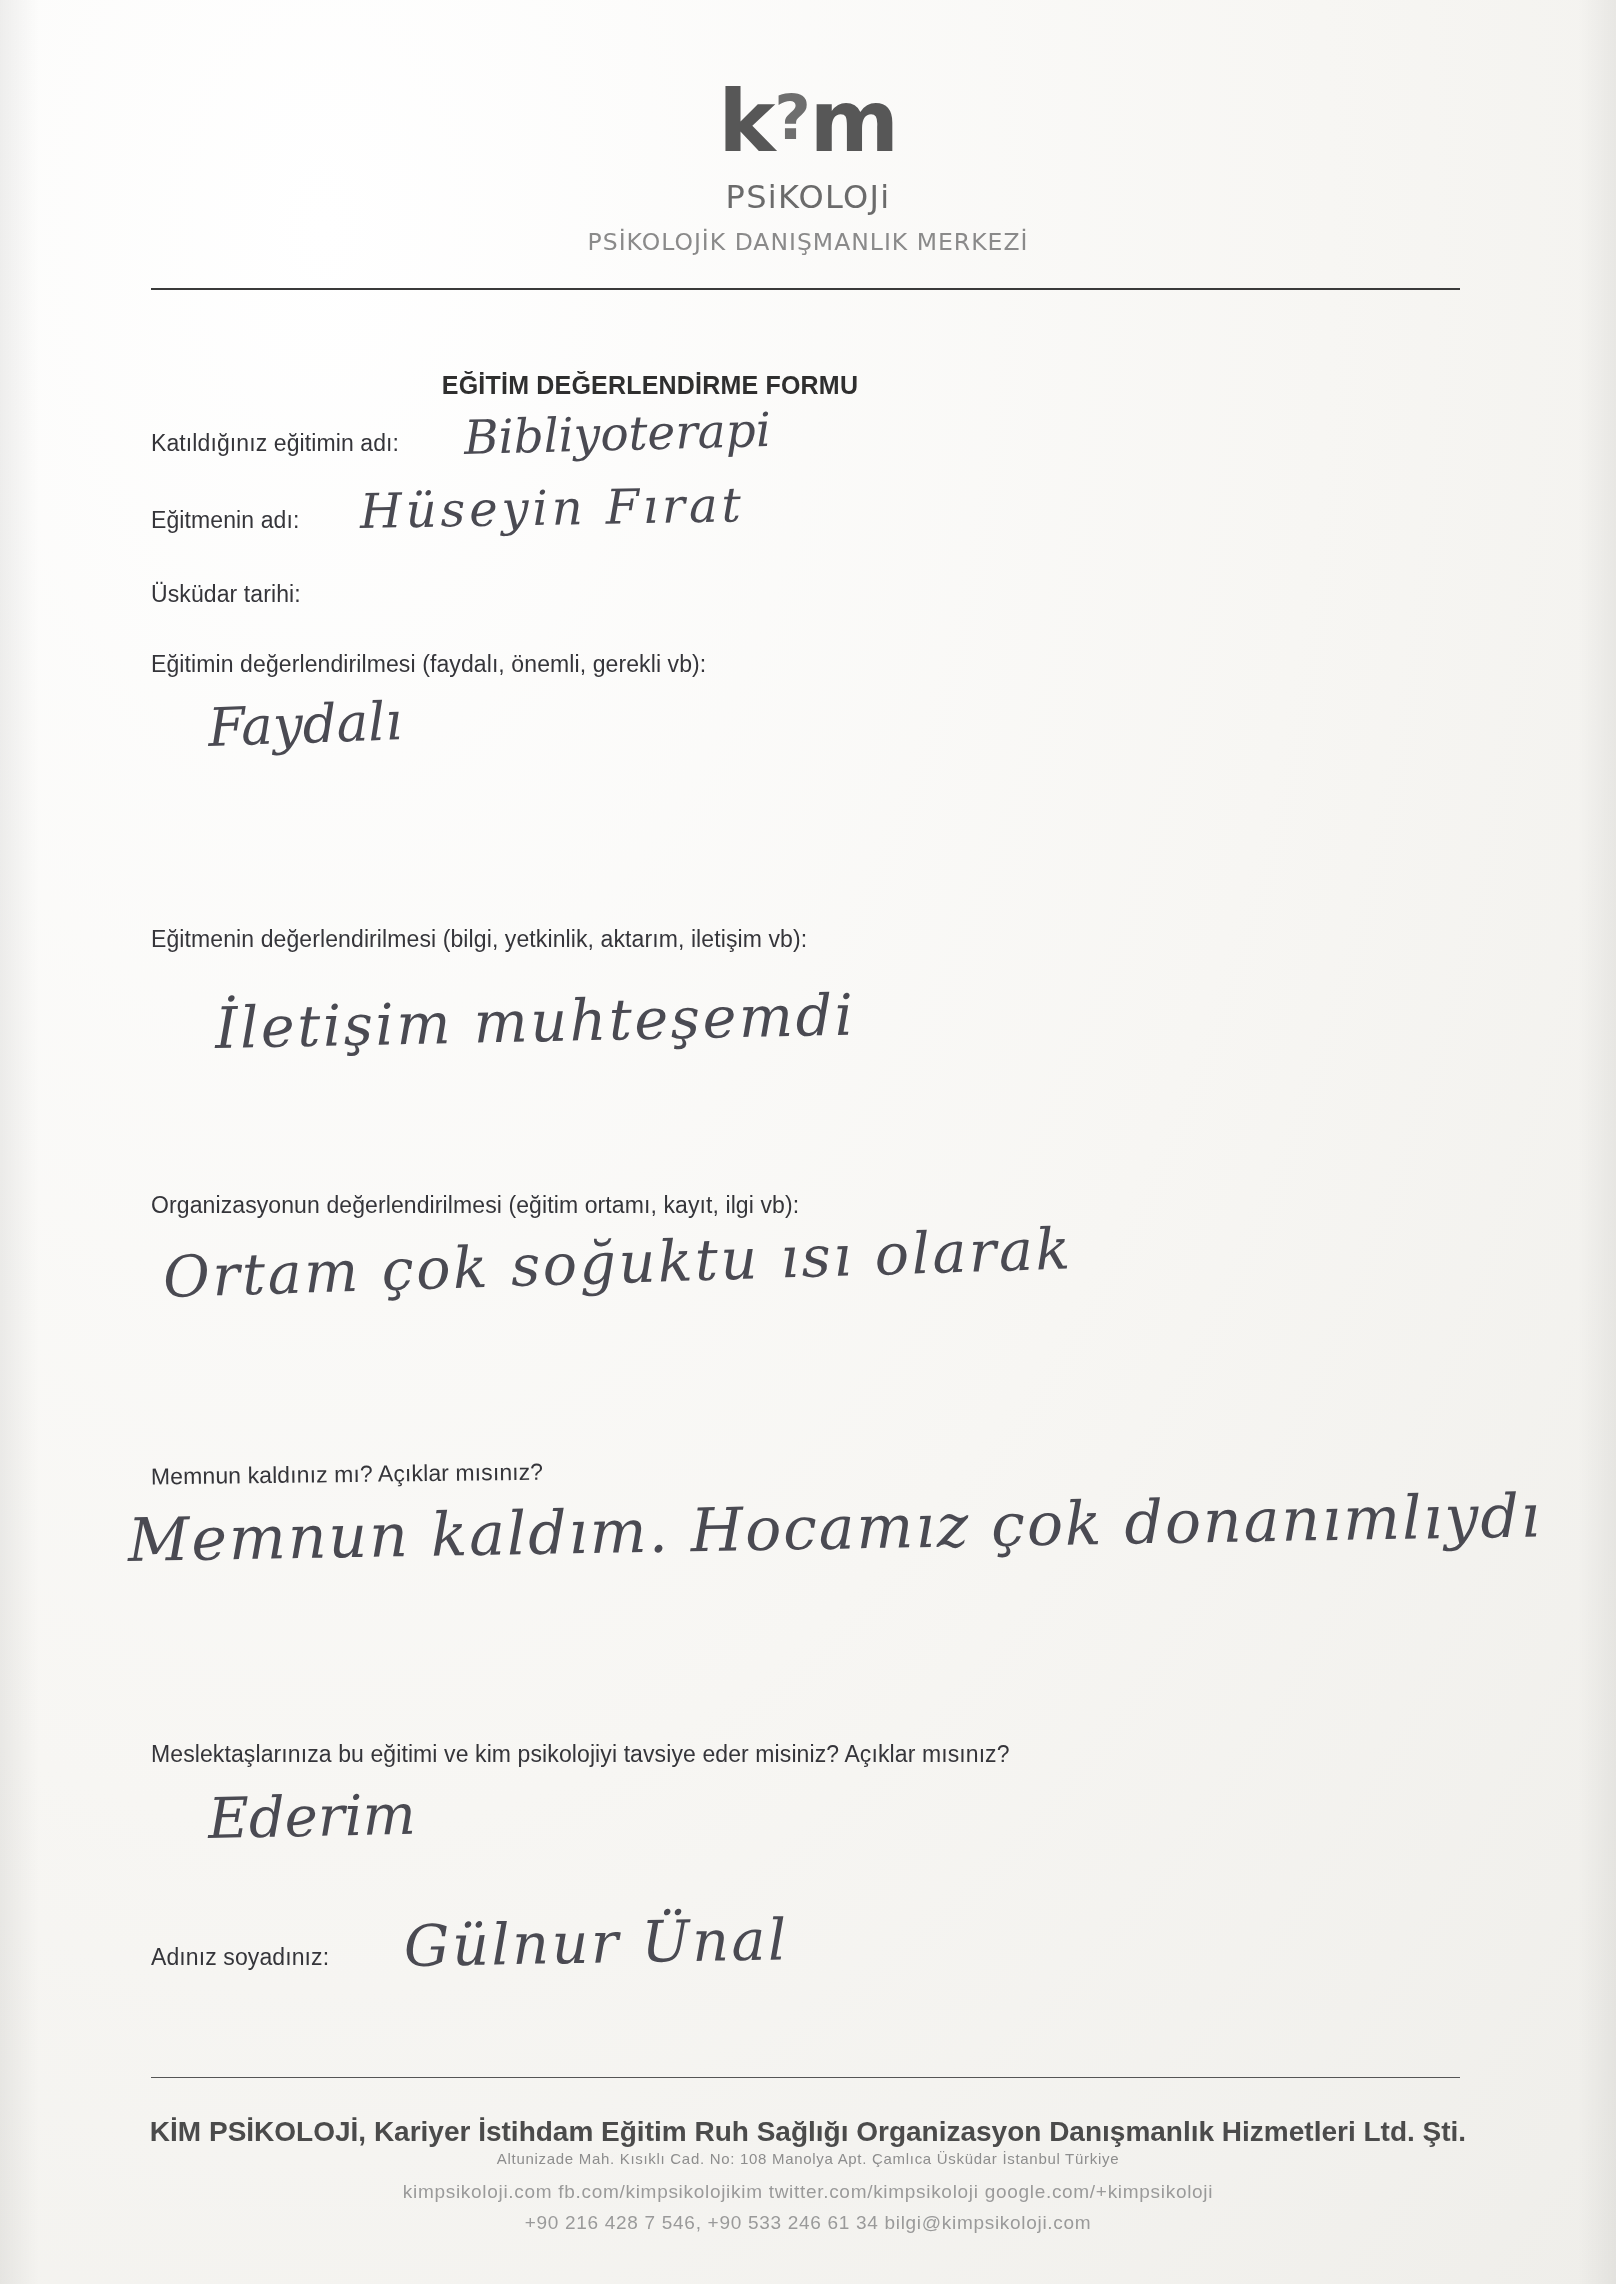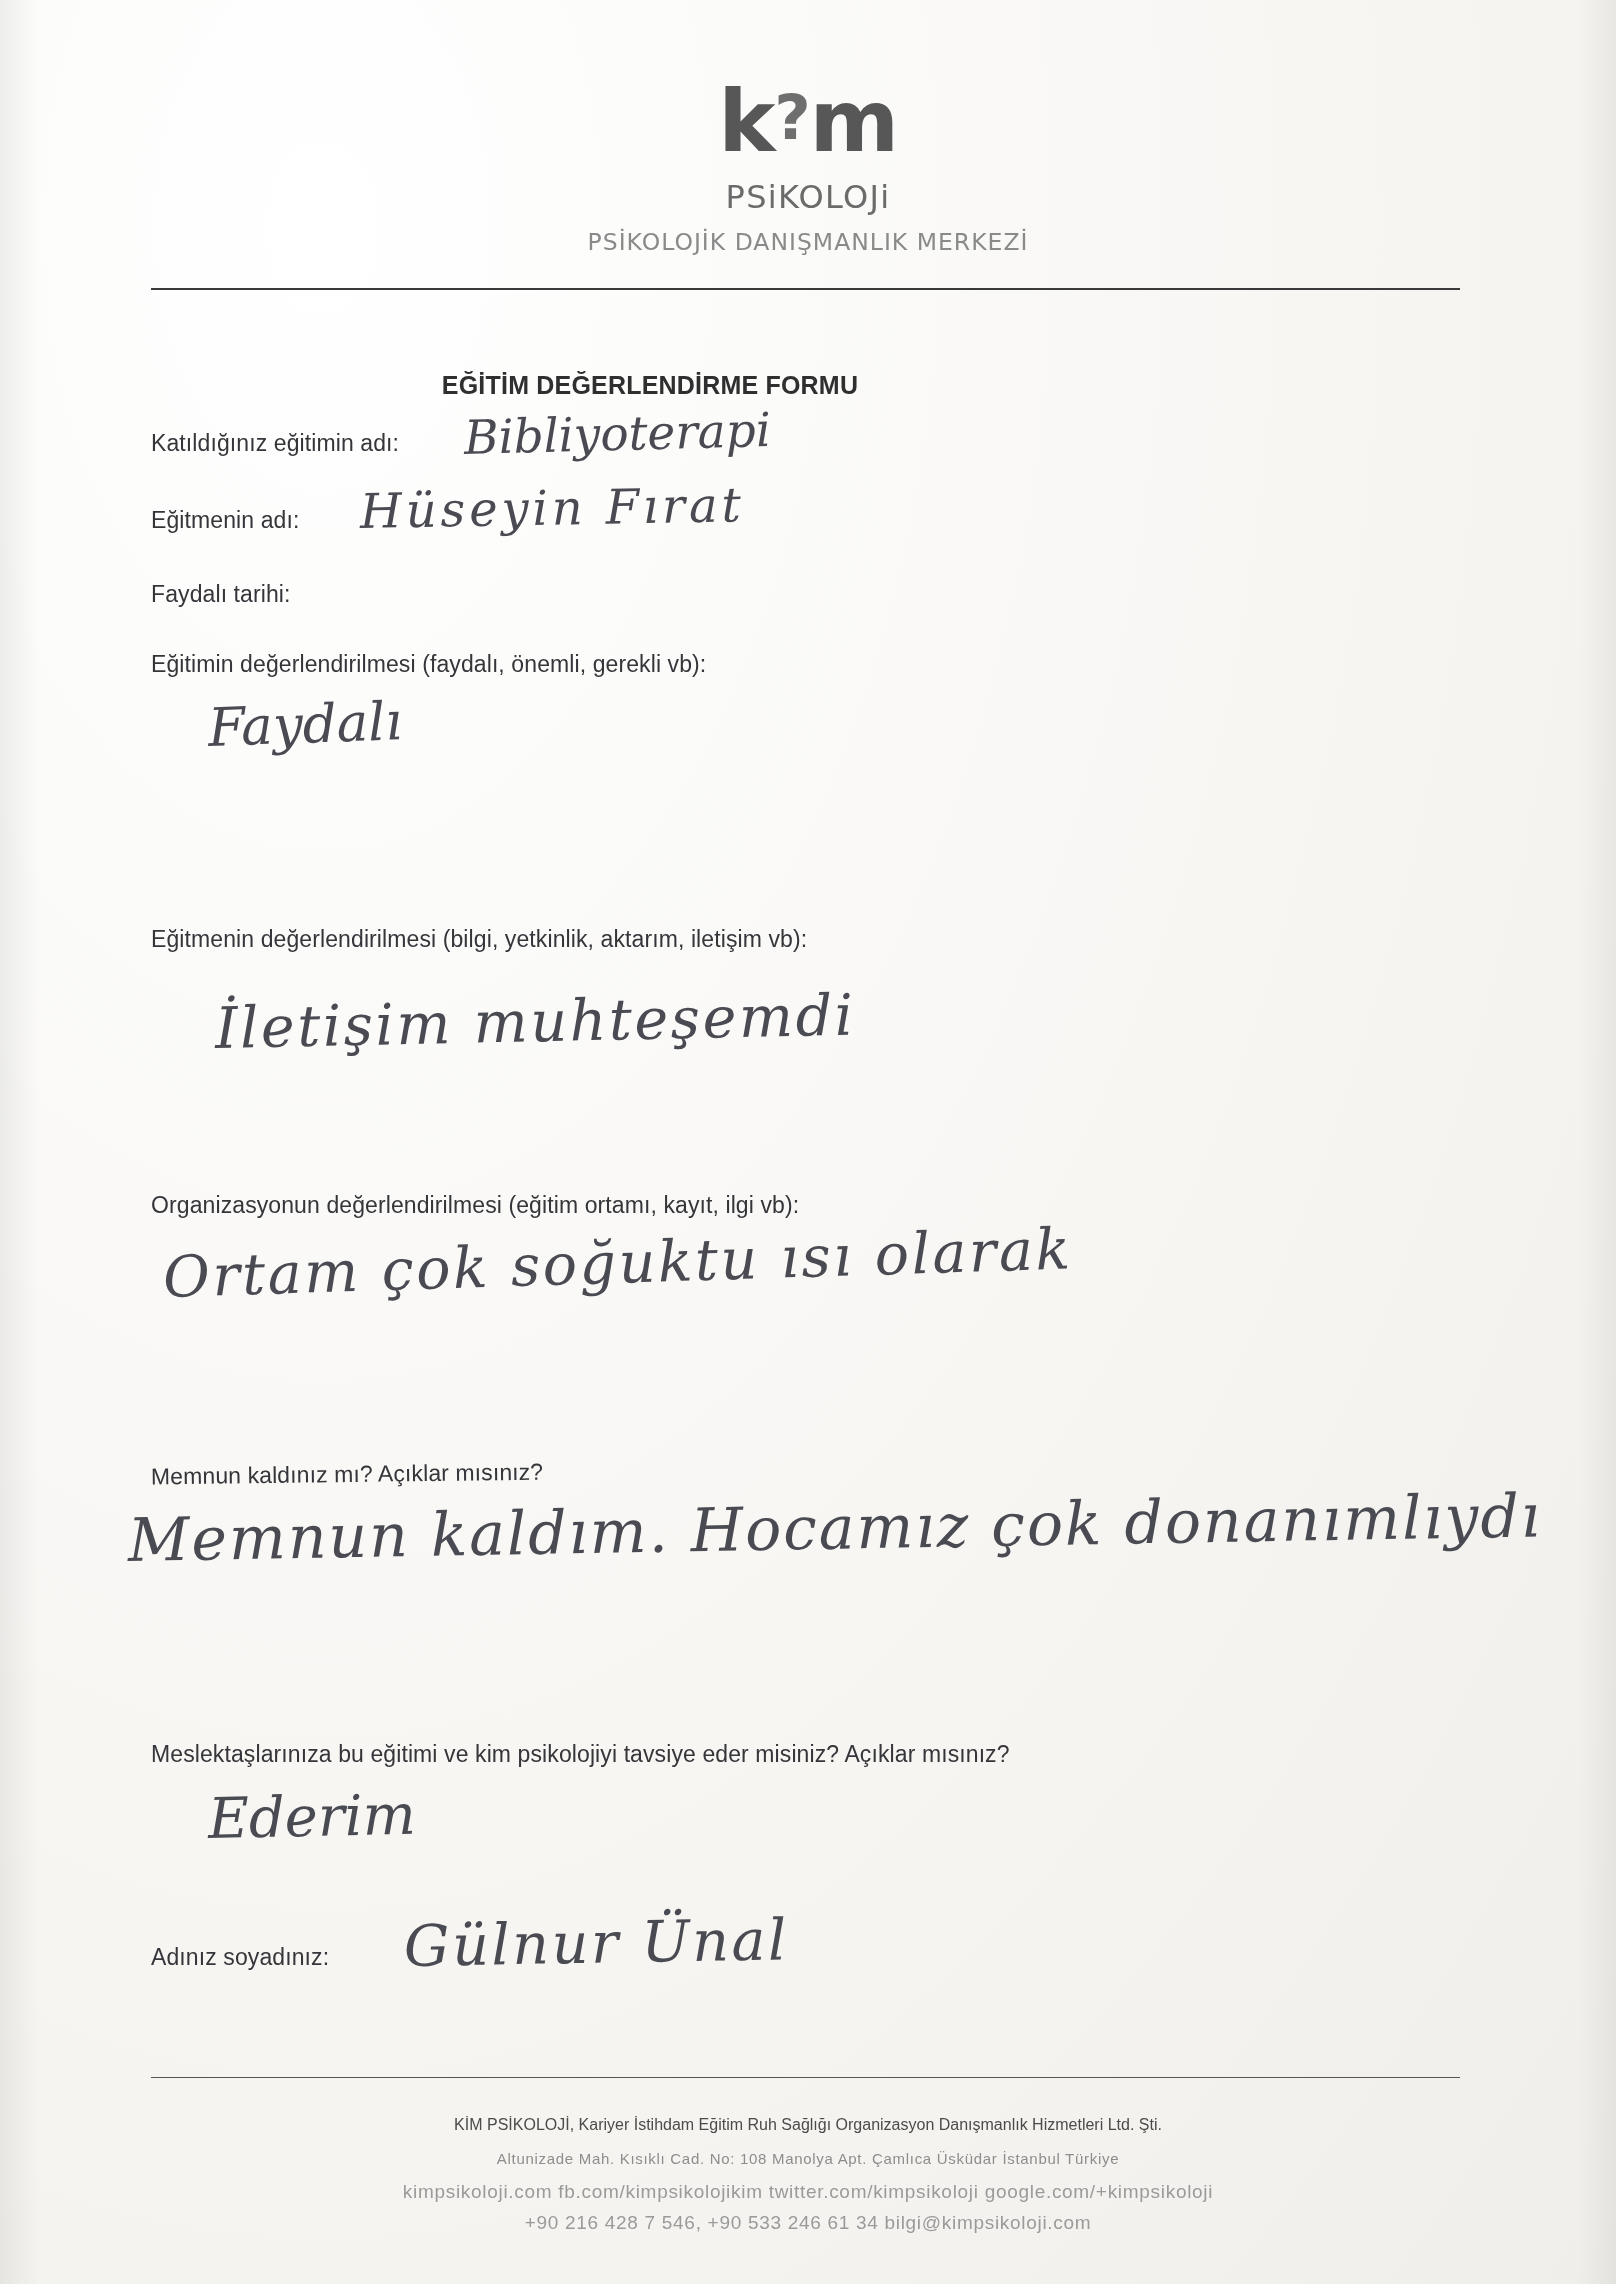--- a/index.html
+++ b/index.html
@@ -110,22 +110,22 @@
 
   
   .footer {
     position: absolute;
     left: 0;
     width: 1616px;
     text-align: center;
   }
   .footer-line1 {
     top: 2116px;
-    font-size: 16px;
-    font-weight: 400;
+    font-size: 28px;
+    font-weight: 700;
     color: #4b4b4b;
   }
   .footer-line2 {
     top: 2150px;
     font-size: 15px;
     color: #8d8d8d;
     letter-spacing: 0.7px;
   }
   .footer-line3 {
     top: 2181px;
@@ -167,21 +167,21 @@
   <div class="rule top"></div>
 
   <div class="form-title">EĞİTİM DEĞERLENDİRME FORMU</div>
 
   <div class="label" style="top:430px; left:151px;">Katıldığınız eğitimin adı:</div>
   <div class="hand" style="top:410px; left:464px; font-size:47px; transform:rotate(-1.5deg);">Bibliyoterapi</div>
 
   <div class="label" style="top:507px; left:151px;">Eğitmenin adı:</div>
   <div class="hand" style="top:483px; left:360px; font-size:48px; letter-spacing:3.9px; transform:rotate(-1deg);">Hüseyin Fırat</div>
 
-  <div class="label" style="top:581px; left:151px;">Faydalı tarihi:</div>
+  <div class="label" style="top:581px; left:151px;">Üsküdar tarihi:</div>
   <div class="hand" style="top:572px; left:365px; font-size:46px;"></div>
 
   <div class="label" style="top:651px; left:151px;">Eğitimin değerlendirilmesi (faydalı, önemli, gerekli vb):</div>
   <div class="hand" style="top:697px; left:208px; font-size:53px; transform:rotate(-2deg);">Faydalı</div>
 
   <div class="label" style="top:926px; left:151px;">Eğitmenin değerlendirilmesi (bilgi, yetkinlik, aktarım, iletişim vb):</div>
   <div class="hand" style="top:995px; left:215px; font-size:57px; letter-spacing:2.6px; transform:rotate(-1.2deg);">İletişim muhteşemdi</div>
 
   <div class="label" style="top:1192px; left:151px;">Organizasyonun değerlendirilmesi (eğitim ortamı, kayıt,  ilgi vb):</div>
   <div class="hand" style="top:1244px; left:163px; font-size:57px; letter-spacing:2.6px; transform:rotate(-1.8deg);">Ortam çok soğuktu ısı olarak</div>

